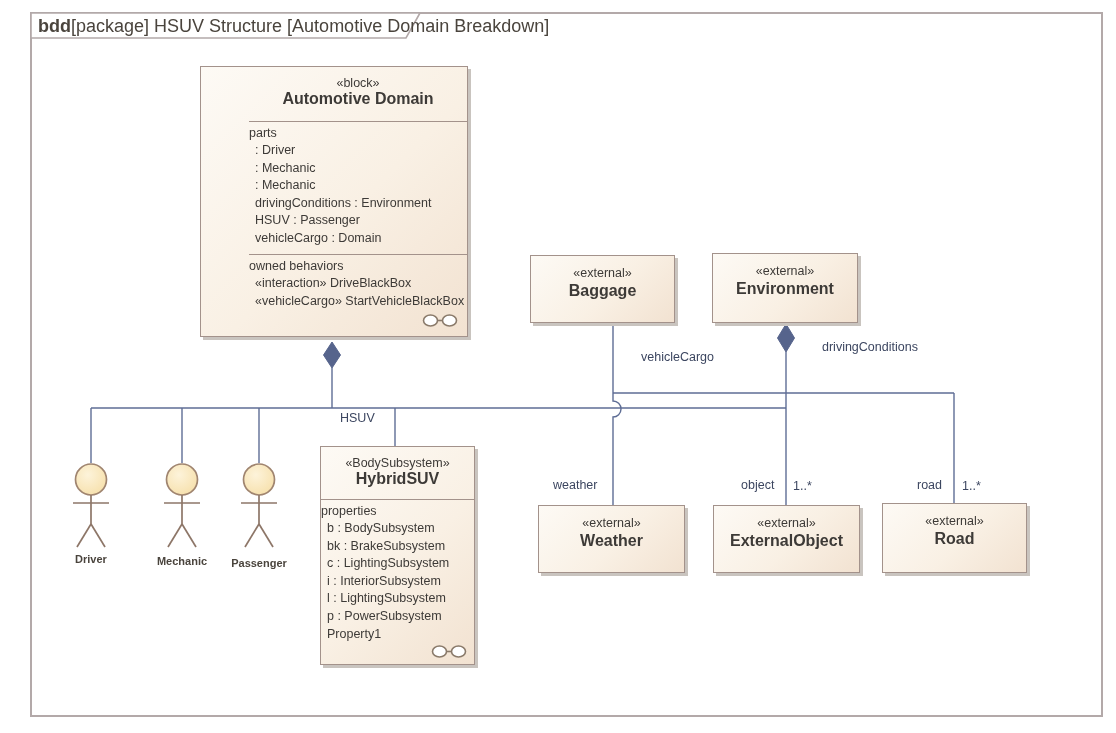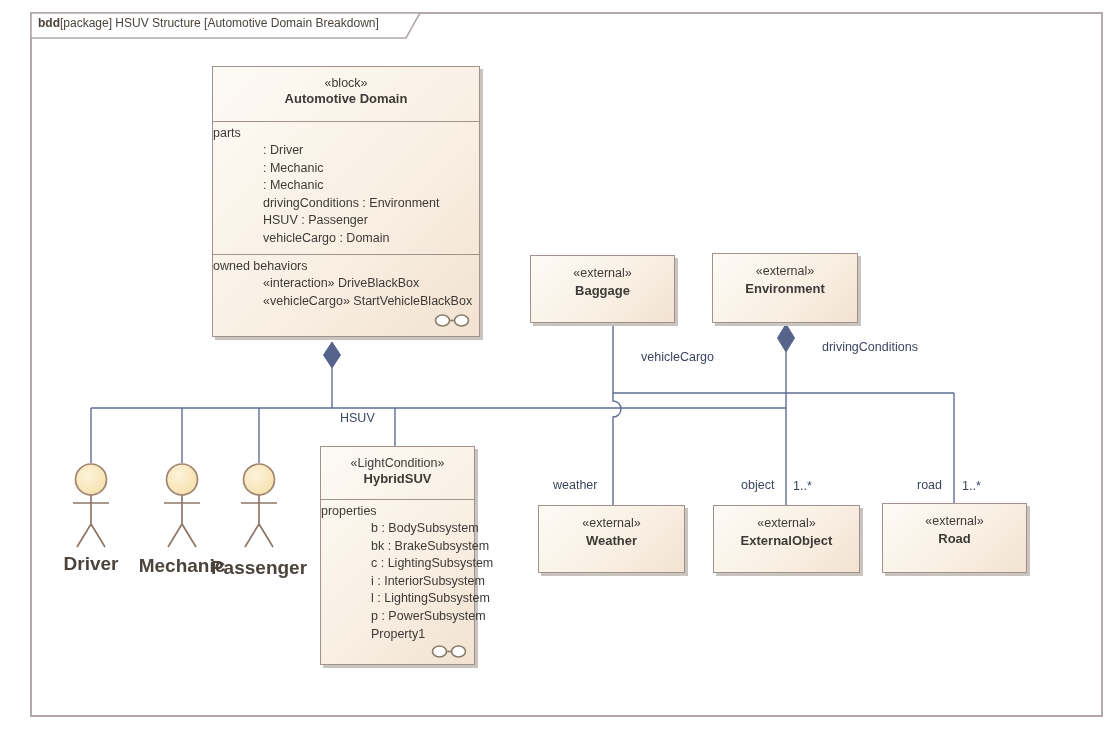--- a/index.html
+++ b/index.html
@@ -6,35 +6,35 @@
     --connector:#5e6d95; --diamond:#56648c; --blk-border:#a3928b;
     --fill-light:#fdfaf5; --fill-dark:#f2e2d1; --frame-border:#b3a9a9;
     --text:#3d3a37; --conn-text:#3c4660; --shadow:#c9c4bf; --actor-stroke:#8d7668;
   }
   html,body{margin:0;padding:0;background:#ffffff;}
   #canvas{position:relative;width:1116px;height:733px;background:#ffffff;overflow:hidden;
     font-family:"Liberation Sans","DejaVu Sans",sans-serif;color:var(--text);}
   .frame{position:absolute;left:30px;top:12px;width:1069px;height:701px;
     border:2px solid var(--frame-border);background:#fff;}
   .tab{position:absolute;left:30px;top:12px;width:392px;height:27px;}
-  .tab-text{position:absolute;left:38px;top:16px;font-size:12px;white-space:nowrap;color:#4a443d;}
+  .tab-text{position:absolute;left:38px;top:16px;font-size:18px;white-space:nowrap;color:#4a443d;}
   .tab-text b{font-weight:bold;}
   .block{position:absolute;border:1.4px solid var(--blk-border);
     background:linear-gradient(135deg,var(--fill-light) 0%,#f9f0e4 55%,var(--fill-dark) 100%);
     box-shadow:3px 3px 0 0 var(--shadow);box-sizing:border-box;font-size:12.5px;}
   .blk-header{text-align:center;padding-top:8px;line-height:16px;}
-  .blk-header .name{font-weight:bold;font-size:13px;}
+  .blk-header .name{font-weight:bold;font-size:16px;}
   .sep{border-bottom:1.1px solid var(--blk-border);}
   .comp-label{text-align:left;padding:4px 0 2px 0;}
-  .row{padding-left:6px;line-height:17.6px;white-space:nowrap;margin-left:44px;}
+  .row{padding-left:6px;line-height:17.6px;white-space:nowrap;}
   .ext .blk-header{padding-top:9px;line-height:17px;}
   .conn-label{position:absolute;font-size:12.5px;color:var(--conn-text);white-space:nowrap;}
   .actor{position:absolute;width:70px;height:92px;}
   .actor-label{position:absolute;width:100px;text-align:center;font-weight:bold;
-    font-size:19px;color:#4a443d;}
+    font-size:11px;color:#4a443d;}
   svg{display:block;}
   .wire{stroke:var(--connector);stroke-width:1.4;fill:none;}
   .dia{fill:var(--diamond);stroke:var(--diamond);}
   .overlay{position:absolute;left:0;top:0;pointer-events:none;}
   .glasses{position:absolute;}
 </style>
 </head>
 <body>
 
 <div id="canvas">
@@ -68,21 +68,21 @@
 
       <polygon class="dia" points="786,324 794.5,338 786,352 777.5,338"></polygon>
       <path class="wire" d="M786,352 V505"></path>
 
       <path class="wire" d="M613,393 H954"></path>
 
       <path class="wire" d="M954,393 V503"></path>
     </g>
   </svg>
 
-  <div class="block" style="left:212px;top:66px;width:268px;height:271px;">
+  <div class="block" style="left:200px;top:66px;width:268px;height:271px;padding-left:48px;">
     <div class="blk-header sep" style="height:38px;padding-bottom:8px;">
       <div>«block»</div>
       <div class="name">Automotive Domain</div>
     </div>
     <div class="sep" style="height:132px;">
       <div class="comp-label">parts</div>
       <div>
           <div class="row">: Driver</div>
           <div class="row">: Mechanic</div>
           <div class="row">: Mechanic</div>
@@ -114,21 +114,21 @@
 
   <div class="block ext" style="left:712px;top:253px;width:146px;height:70px;">
     <div class="blk-header">
       <div>«external»</div>
       <div class="name">Environment</div>
     </div>
   </div>
 
   <div class="block" style="left:320px;top:446px;width:155px;height:219px;">
     <div class="blk-header sep" style="height:37px;padding-bottom:7px;">
-      <div>«LightCondition»</div>
+      <div>«BodySubsystem»</div>
       <div class="name">HybridSUV</div>
     </div>
     <div style="position:relative;height:166px;">
       <div class="comp-label">properties</div>
       <div>
           <div class="row">b : BodySubsystem</div>
           <div class="row">bk : BrakeSubsystem</div>
           <div class="row">c : LightingSubsystem</div>
           <div class="row">i : InteriorSubsystem</div>
           <div class="row">l : LightingSubsystem</div>

